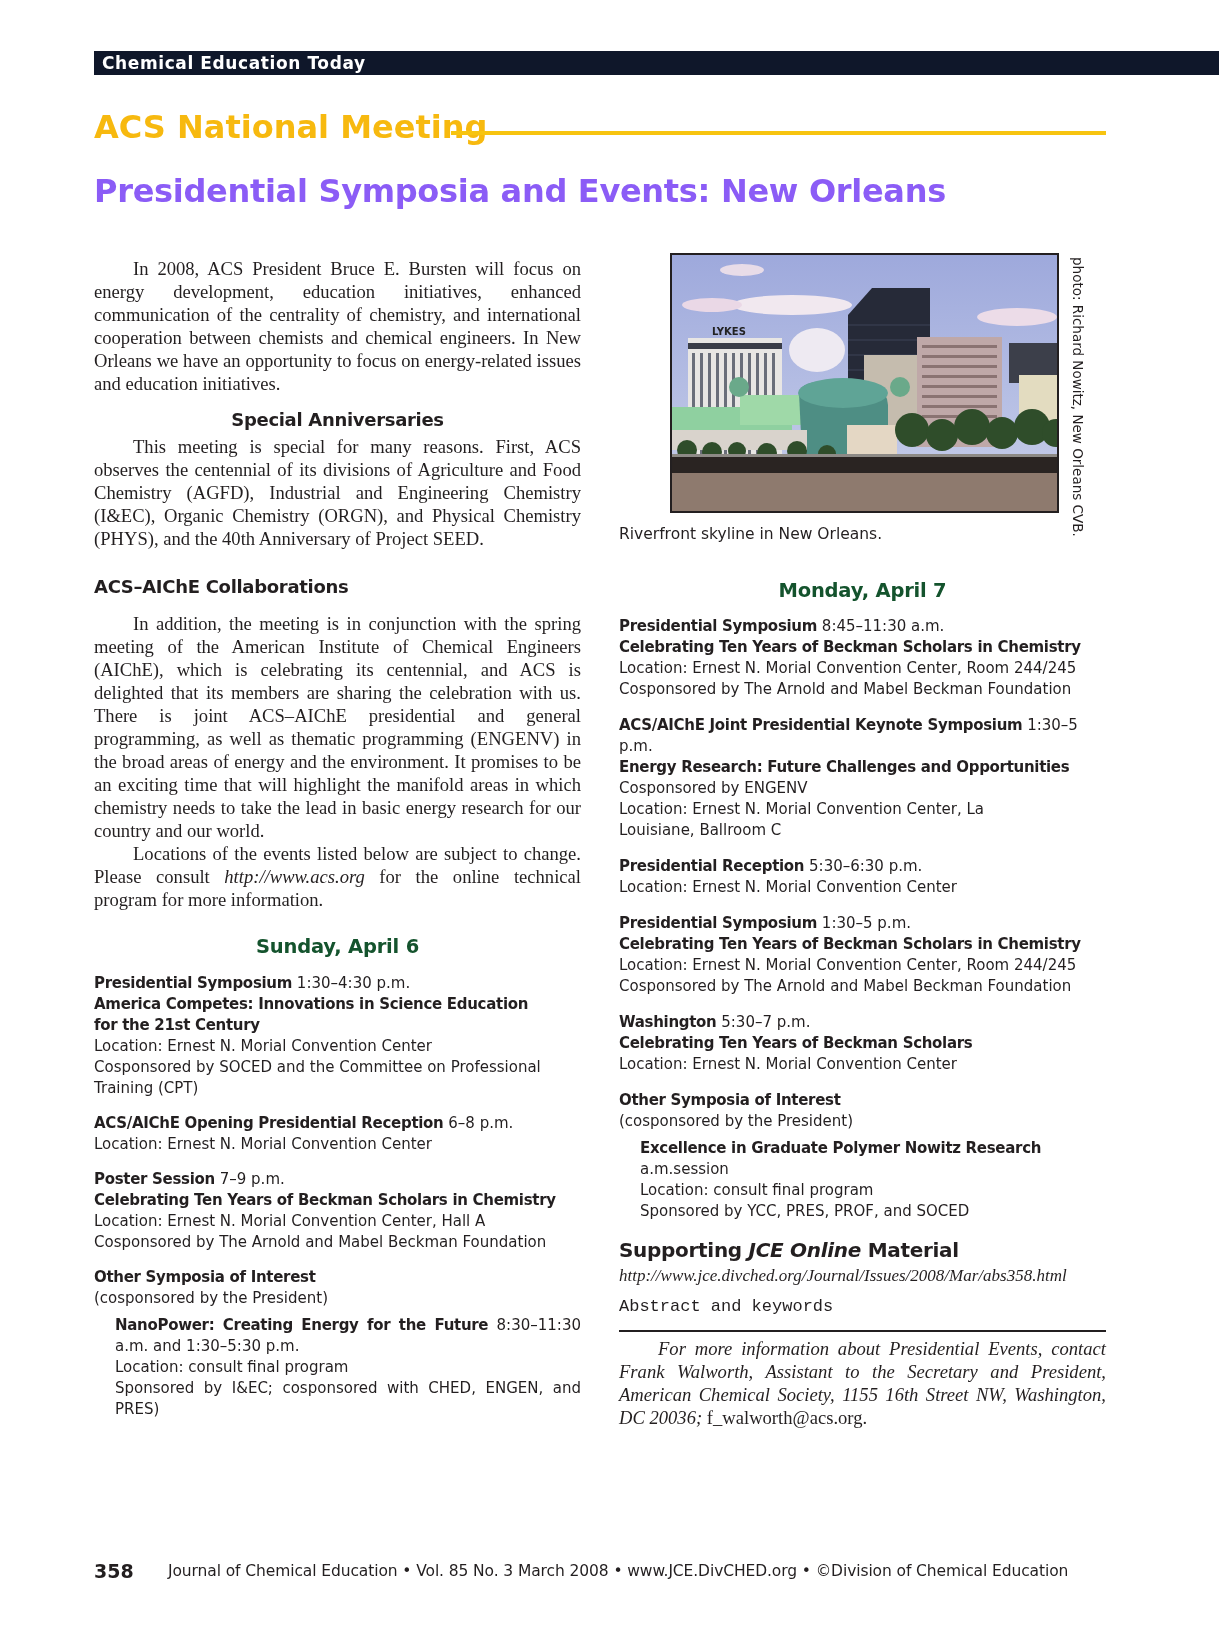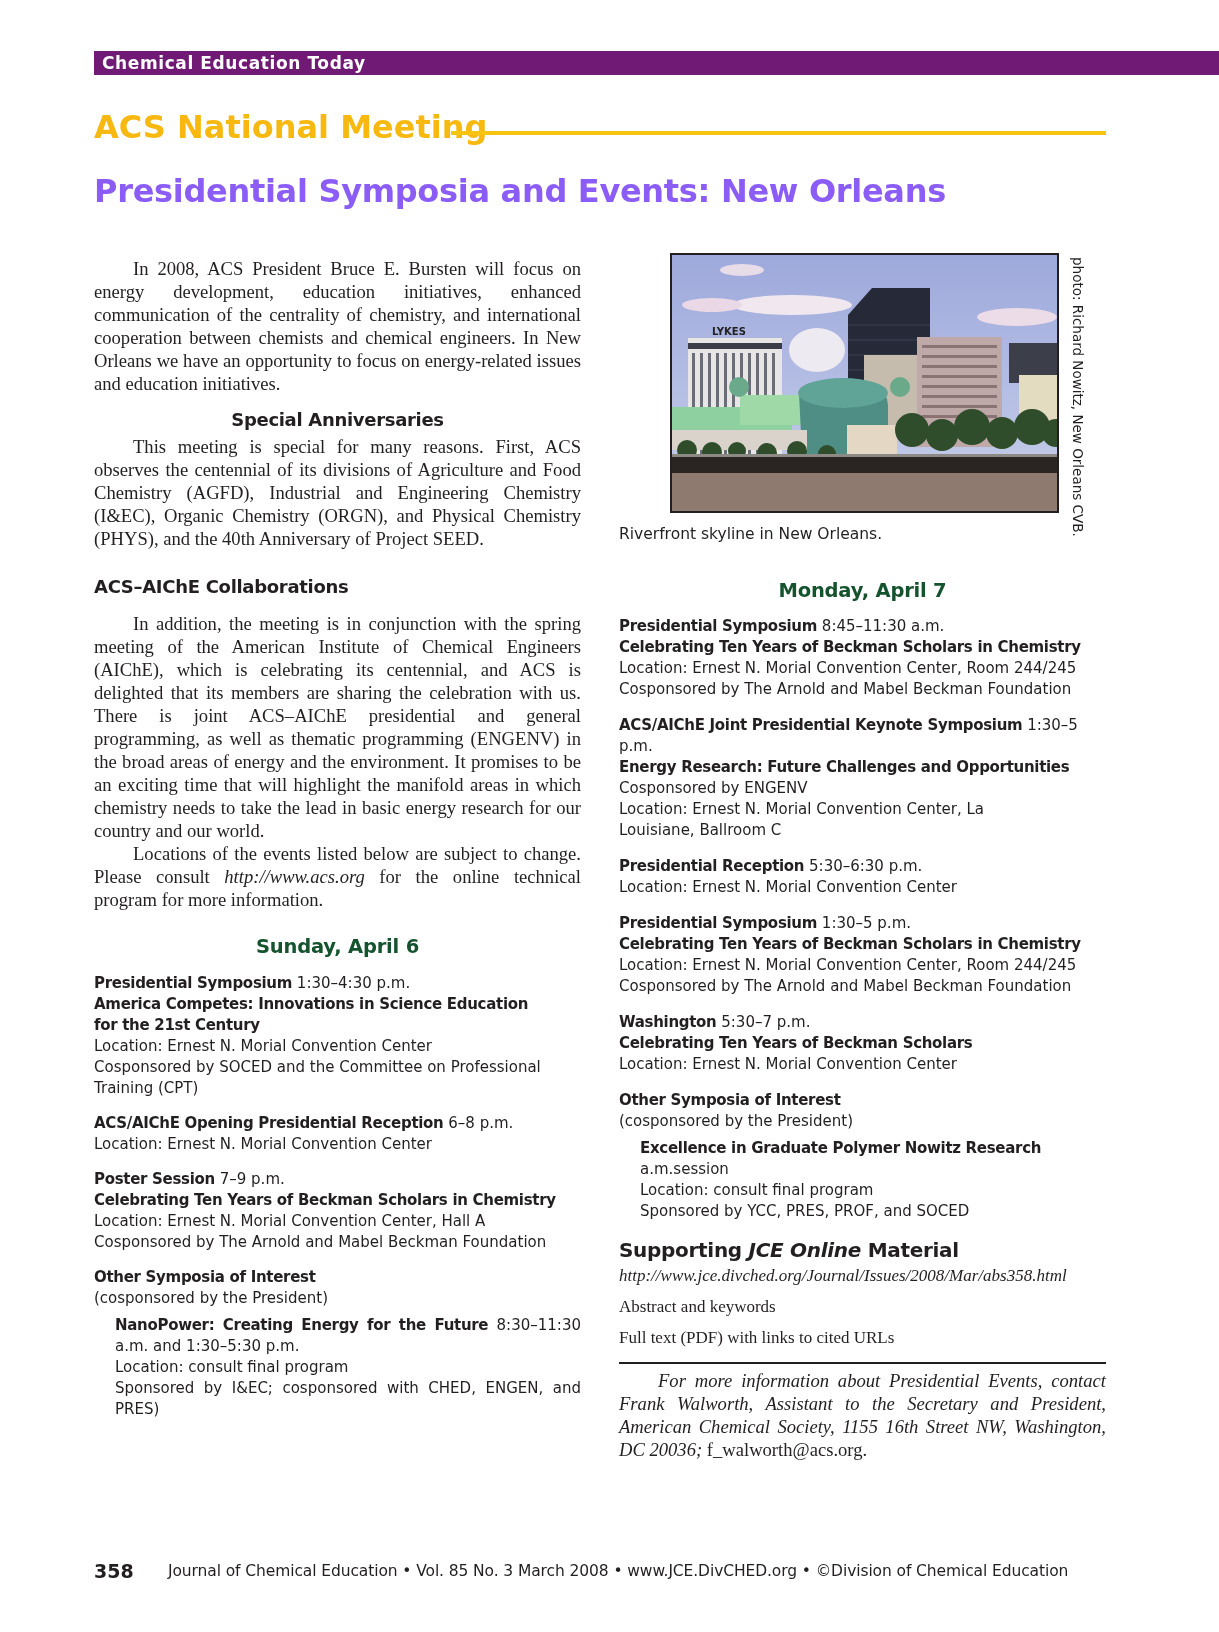--- a/index.html
+++ b/index.html
@@ -1,18 +1,18 @@
 <!DOCTYPE html>
 <html><head>
 <meta charset="utf-8">
 <style>
   html, body { margin:0; padding:0; background:#ffffff; }
   body { width:1219px; height:1632px; position:relative; overflow:hidden; color:#231f20; }
 
-  .topbar { position:absolute; left:94px; top:51px; width:1125px; height:24px; background:#701a75; }
+  .topbar { position:absolute; left:94px; top:51px; width:1125px; height:24px; background:#0f172a; }
   .topbar span { position:absolute; left:8px; top:2px; font-family:"DejaVu Sans", sans-serif; font-weight:bold; font-size:17px; color:#ffffff; letter-spacing:0.6px; }
 
   .section-head { position:absolute; left:94px; top:108px; width:1012px; height:40px; }
   .section-head .txt { position:absolute; left:0; top:0; font-family:"DejaVu Sans", sans-serif; font-weight:bold; font-size:32px; color:#f7b90f; white-space:nowrap; }
   .section-head .rule { position:absolute; left:357px; top:23px; right:0; height:4px; background:#f7c410; }
 
   .page-title { position:absolute; left:94px; top:172px; font-family:"DejaVu Sans", sans-serif; font-weight:bold; font-size:32px; color:#8b5cf6; white-space:nowrap; letter-spacing:-0.3px; }
 
   .col-left { position:absolute; left:94px; top:257px; width:487px; }
   .col-right { position:absolute; left:619px; width:487px; }
@@ -29,21 +29,21 @@
   .event.indented { padding-left:21px; }
 
   .photo { position:absolute; left:670px; top:253px; width:385px; height:256px; border:2px solid #231f20; overflow:hidden; background:#a9b4dc; }
   .photo-credit { position:absolute; left:1066px; top:257px; width:20px; height:250px; }
   .photo-credit span { position:absolute; left:0; top:0; transform-origin:0 0; transform:translate(20px,0) rotate(90deg); white-space:nowrap; font-family:"DejaVu Sans", sans-serif; font-size:13.5px; color:#231f20; }
   .caption { position:absolute; left:619px; top:525px; font-family:"DejaVu Sans", sans-serif; font-size:15.5px; color:#231f20; }
 
   .support-head { font-family:"DejaVu Sans", sans-serif; font-weight:bold; font-size:20px; margin:0; letter-spacing:-0.3px; }
   .support-head i { font-style:italic; }
   .support-url { font-family:"Liberation Serif", serif; font-style:italic; font-size:17px; margin:0; }
-  .support-item { font-family:Liberation Serif, serif; font-size:17px; margin:0; }
+  .support-item { font-family:Liberation Mono, monospace; font-size:17px; margin:0; }
   .contact-rule { height:1.5px; background:#231f20; }
   .contact { font-family:"Liberation Serif", serif; font-size:18.6px; line-height:23px; text-align:justify; margin:0; text-indent:39px; }
   .contact .it { font-style:italic; }
 
   .footer { position:absolute; left:94px; top:1560px; width:1012px; height:24px; white-space:nowrap; }
   .footer .pg { position:absolute; left:0; top:0; font-family:"DejaVu Sans", sans-serif; font-weight:bold; font-size:19px; }
   .footer .jr { position:absolute; left:74px; top:2px; font-family:"DejaVu Sans", sans-serif; font-size:15.5px; letter-spacing:-0.1px; }
 </style>
 </head>
 <body>
@@ -227,21 +227,20 @@
   </div>
   <div class="event indented" style="margin-top:6px;">
     <span class="line"><span class="b">Excellence in Graduate Polymer Nowitz Research</span> <span class="n">a.m.session</span></span>
     <span class="line">Location: consult final program</span>
     <span class="line">Sponsored by YCC, PRES, PROF, and SOCED</span>
   </div>
 
   <h3 class="support-head" style="margin-top:16px;"><span>Supporting </span><i>JCE Online</i><span> Material</span></h3>
   <p class="support-url" style="margin-top:4px;">http://www.jce.divched.org/Journal/Issues/2008/Mar/abs358.html</p>
   <p class="support-item" style="margin-top:11px;">Abstract and keywords</p>
-  <p class="support-item" style="margin-top:11px;">Full text (PDF) with links to cited URLs</p>
 
   <div class="contact-rule" style="margin-top:14px;"></div>
   <p class="contact" style="margin-top:5px;"><span class="it">For more information about Presidential Events, contact Frank Walworth, Assistant to the Secretary and President, American Chemical Society, 1155 16th Street NW, Washington, DC 20036;</span><span> f_walworth@acs.org.</span></p>
 </div>
 
 <div class="footer">
   <span class="pg">358</span>
   <span class="jr">Journal of Chemical Education • Vol. 85 No. 3 March 2008 • www.JCE.DivCHED.org • ©Division of Chemical Education</span>
 </div>
 

